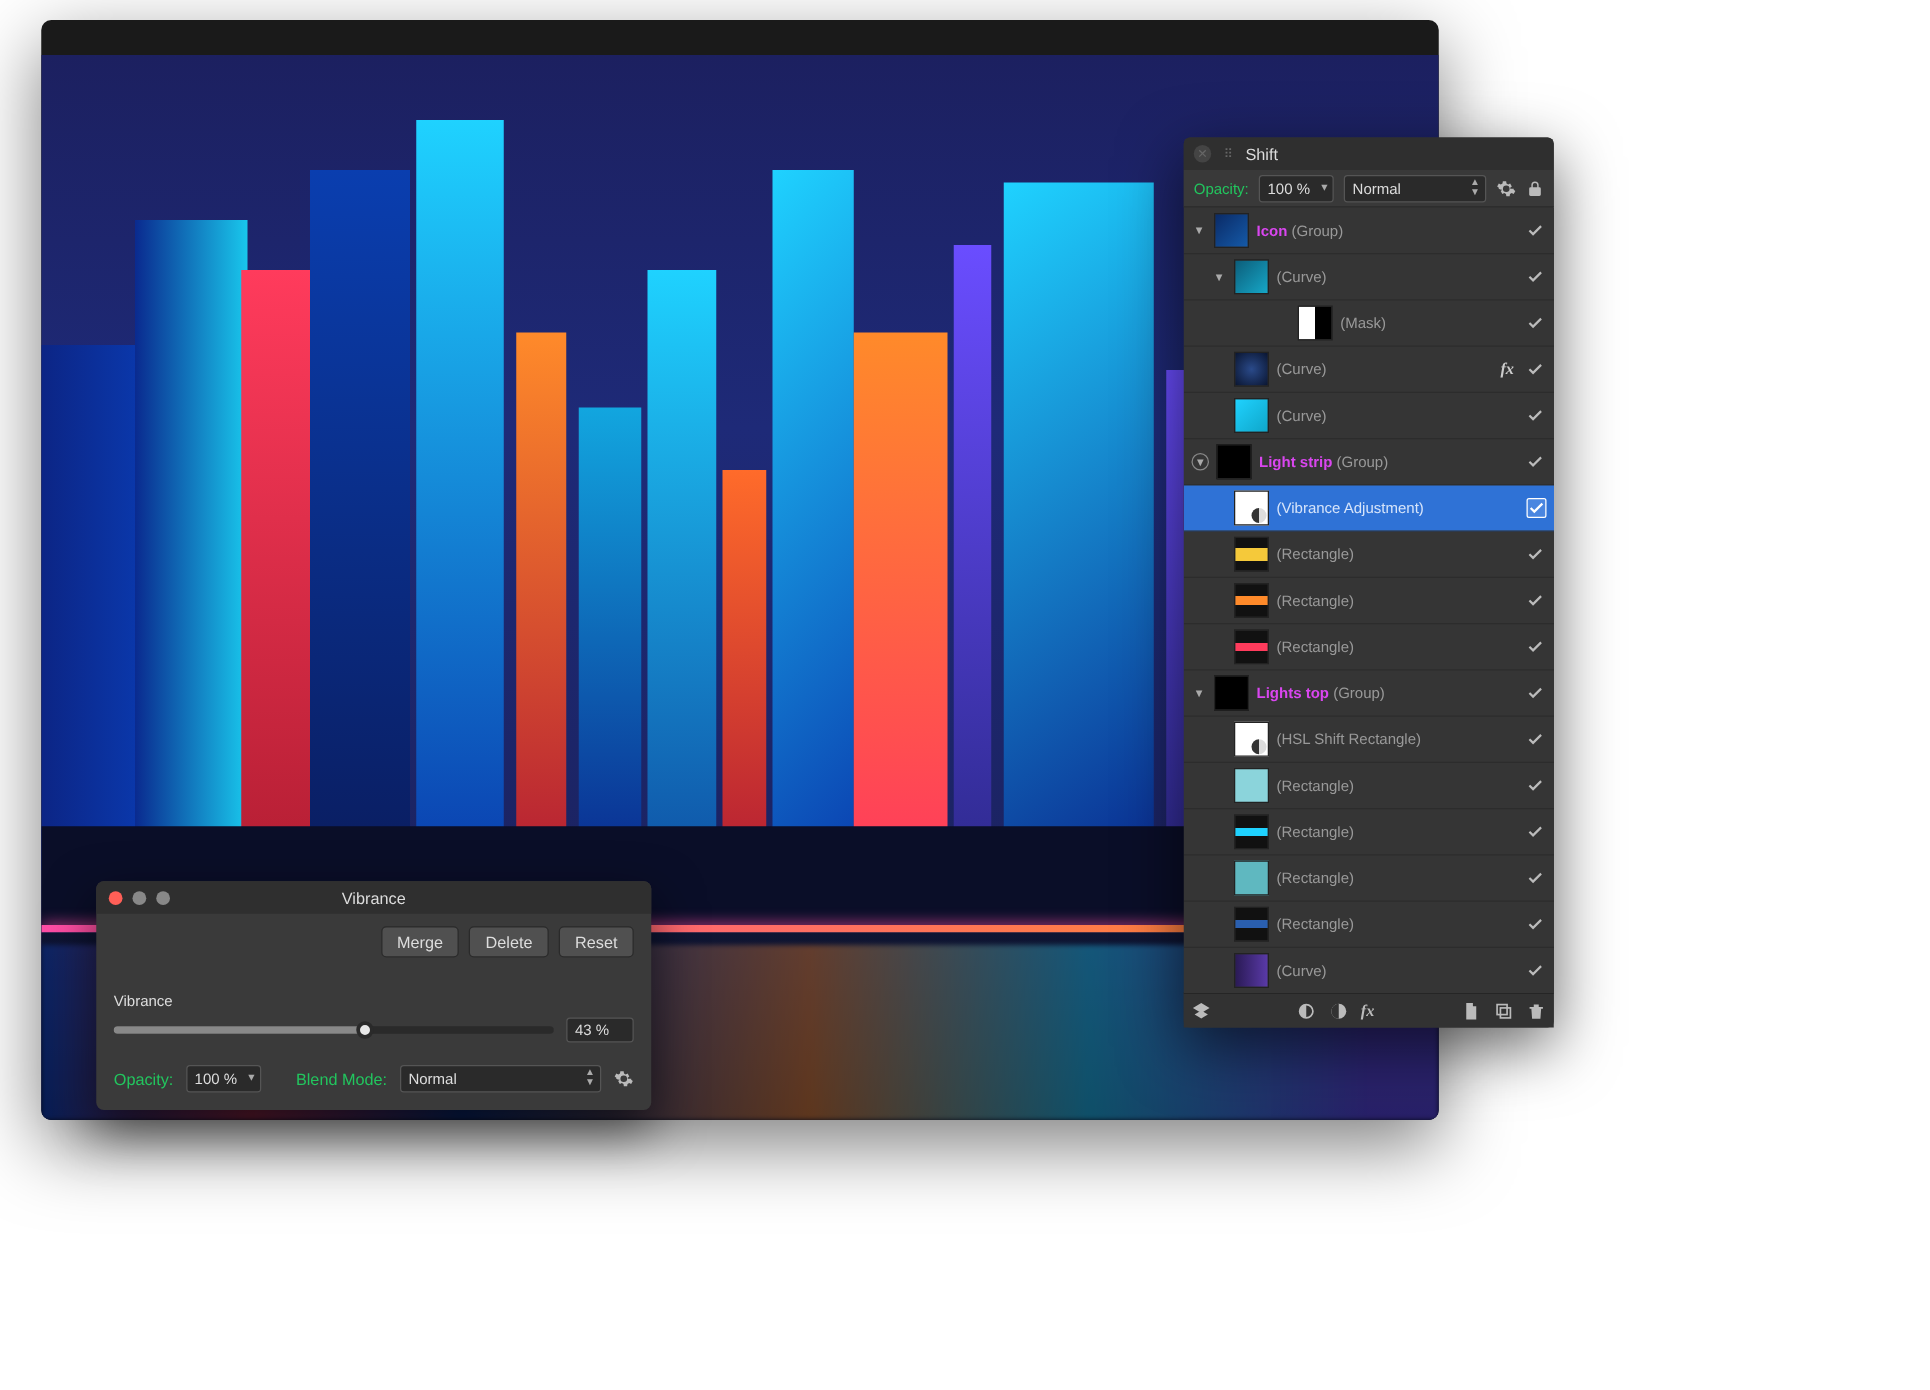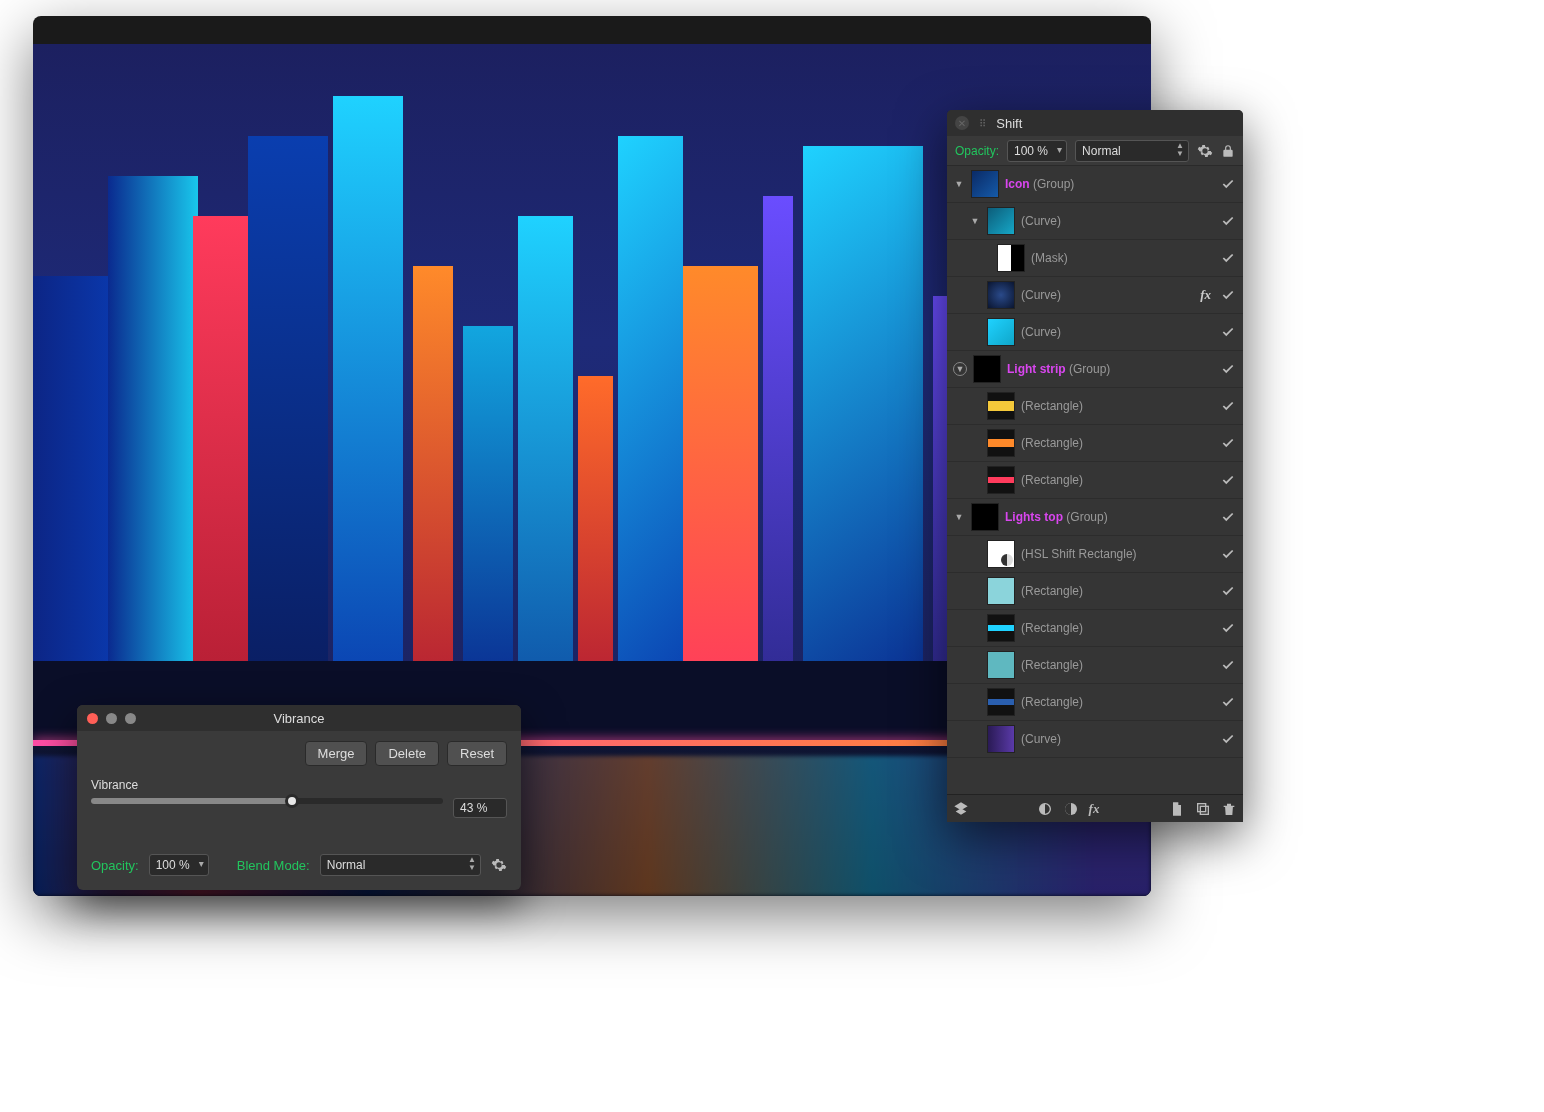--- a/index.html
+++ b/index.html
@@ -39,24 +39,24 @@
   .reflect { position: absolute; bottom: 0; width: 100%; height: 140px; opacity: 0.35; filter: blur(2px); transform: scaleY(-1); }
 
   
   .vib-panel { position: absolute; left: 77px; top: 705px; width: 444px; background: #3a3a3a; border-radius: 6px; box-shadow: 0 15px 40px rgba(0,0,0,0.6); color: #ddd; font-size: 13px; }
   .vib-hdr { height: 26px; background: #2f2f2f; border-radius: 6px 6px 0 0; display:flex; align-items:center; position:relative; }
   .vib-title { position:absolute; left:50%; transform:translateX(-50%); color:#ddd; font-size:13px; }
   .gray-dots { display:flex; gap:8px; margin-left:10px; }
   .gd { width:11px; height:11px; border-radius:50%; background:#888; }
   .gd1 { background:#ff5f57; }
   .vib-body { padding: 10px 14px 14px; }
-  .vib-actions { display:flex; justify-content:flex-end; gap:8px; margin-bottom:12px; }
+  .vib-actions { display:flex; justify-content:flex-end; gap:8px; margin-bottom:28px; }
   .btn { background:#505050; color:#ddd; border:1px solid #2a2a2a; border-radius:4px; padding:4px 12px; font-size:13px; cursor:pointer; }
   .vib-label { font-size:12px; margin-bottom:6px; display:block; }
-  .slider-row { display:flex; gap:10px; margin-bottom:36px; }
+  .slider-row { display:flex; align-items:center; gap:10px; margin-bottom:18px; }
   .slider { flex:1; height:6px; position:relative; background:#2a2a2a; border-radius:3px; }
   .slider-fill { position:absolute; left:0; top:0; height:100%; background:#888; border-radius:3px; }
   .slider-thumb { position:absolute; top:50%; width:14px; height:14px; background:#e8e8e8; border:3px solid #2a2a2a; border-radius:50%; transform:translate(-50%,-50%); }
   .slider-val { width:54px; background:#2a2a2a; border:1px solid #555; color:#ddd; font-size:12px; padding:2px 6px; border-radius:3px; }
   .vib-footer { display:flex; align-items:center; gap:10px; }
   .lbl2 { font-size:13px; color:#22c55e; }
   .dropdown { background:#2a2a2a; border:1px solid #555; color:#ddd; font-size:12px; padding:3px 18px 3px 6px; border-radius:3px; position:relative; min-width:56px; }
   .dropdown.small-tri::after{ content:"▾"; position:absolute; right:4px; top:3px; font-size:10px; color:#aaa;}
   .dropdown.wide { flex:1; min-width:110px; }
   .updown { position:absolute; right:4px; top:1px; font-size:8px; color:#aaa; line-height:8px; }
@@ -85,21 +85,21 @@
   .layer-row.sel .suffix{color:#d6e4fa;}
   .fx-badge { font-style:italic; font-family:"Times New Roman",serif; color:#ccc; font-size:13px; margin-right:2px;font-weight:bold;}
   .check { width:18px; height:18px; display:flex;align-items:center;justify-content:center; }
   .check svg{width:14px;height:14px;}
   .check.boxed{border:1px solid #fff;border-radius:2px;background:#4a86e0;width:16px;height:16px;}
   .lp-footer { height:28px; background:#323232; border-top:1px solid #222; display:flex; align-items:center; padding:0 6px; gap:10px;}
   .lp-footer .spacer{flex:1;}
   .fico{width:16px;height:16px;color:#bbb;}
 
   
-  .ind0{padding-left:6px;} .ind1{padding-left:22px;} .ind3{padding-left:32px;}
+  .ind0{padding-left:6px;} .ind1{padding-left:22px;} .ind3{padding-left:73px;}
 
   svg{display:block;}
 </style>
 </head>
 <body>
 
 <div class="main-window">
   <div class="canvas">
     <div class="building b1"></div>
     <div class="building b2"></div>
@@ -239,20 +239,34 @@
       <div class="layer-row ind0">
         <div class="disclose circle">▼</div>
         <div class="thumb" style="background:#000;"></div>
         <div class="layer-name"><b>Light strip</b><span class="suffix"> (Group)</span></div>
         <div class="check">
           <svg viewBox="0 0 24 24">
             <path fill="none" stroke="#bbb" stroke-width="3" d="M4 12l5 5L20 6"></path>
           </svg>
         </div>
       </div>
+      <div class="layer-row ind1 sel">
+        <div class="disclose"></div>
+        <div class="thumb" style="background:#fff;">
+          <div style="position:relative;width:100%;height:100%;">
+            <div style="position:absolute;right:1px;bottom:1px;width:12px;height:12px;border-radius:50%;background:linear-gradient(90deg,#333 50%,#ddd 50%);"></div>
+          </div>
+        </div>
+        <div class="layer-name"><span class="suffix">(Vibrance Adjustment)</span></div>
+        <div class="check boxed">
+          <svg viewBox="0 0 24 24">
+            <path fill="none" stroke="#fff" stroke-width="3" d="M4 12l5 5L20 6"></path>
+          </svg>
+        </div>
+      </div>
       <div class="layer-row ind1">
         <div class="disclose"></div>
         <div class="thumb" style="background:linear-gradient(180deg,#111 30%,#f5c93a 30%,#f5c93a 70%,#111 70%);"></div>
         <div class="layer-name"><span class="suffix">(Rectangle)</span></div>
         <div class="check">
           <svg viewBox="0 0 24 24">
             <path fill="none" stroke="#bbb" stroke-width="3" d="M4 12l5 5L20 6"></path>
           </svg>
         </div>
       </div>

